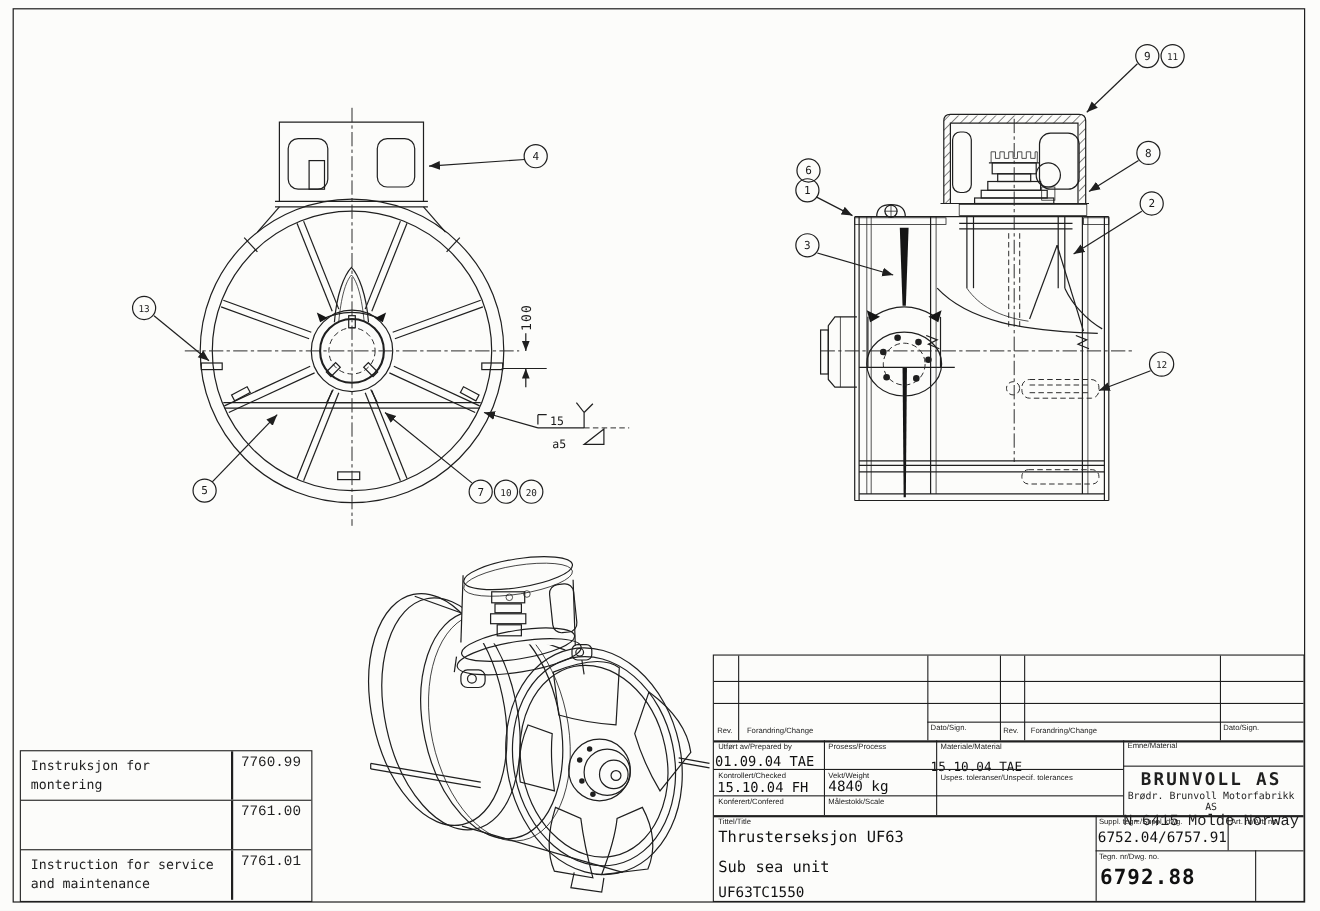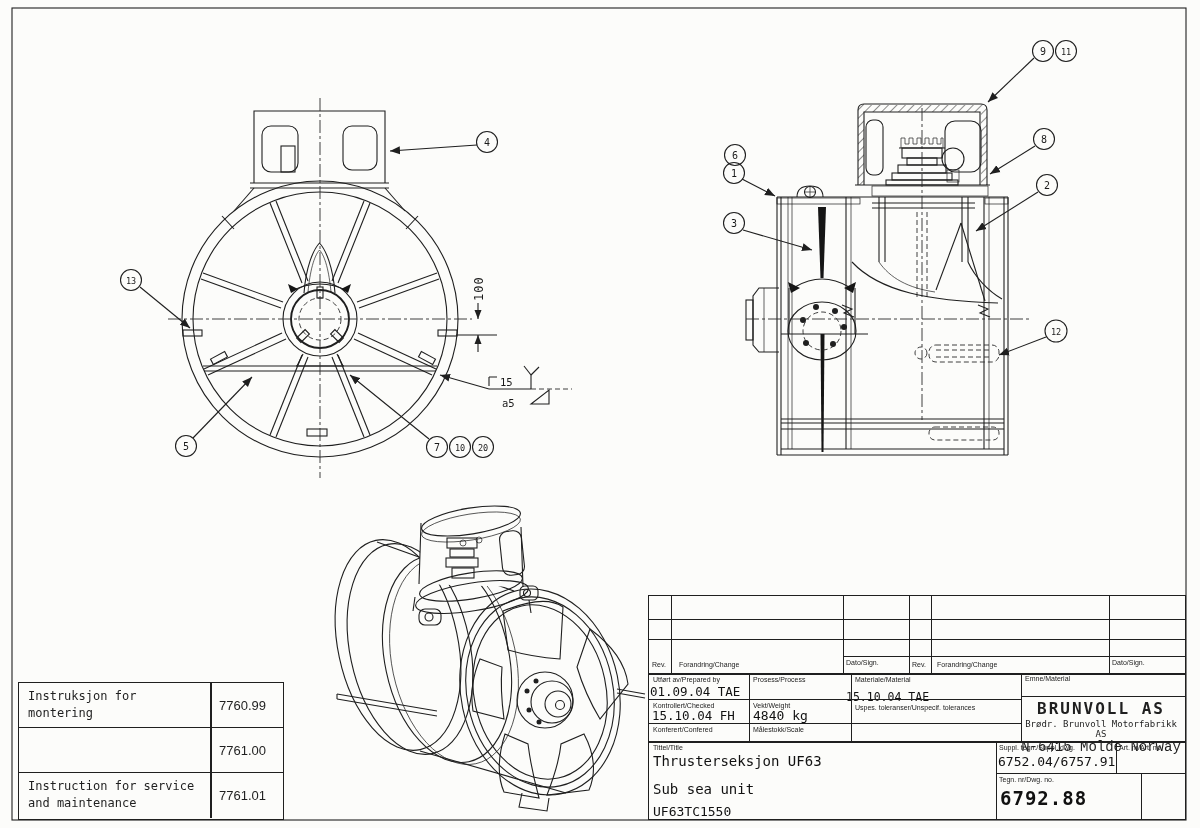--- a/index.html
+++ b/index.html
@@ -20,21 +20,21 @@
   svg .weldtxt{font-size:10.5px;}
   .cell{position:absolute;box-sizing:border-box;}
   .vline{position:absolute;width:1px;background:#1f1f1f;}
   .hline{position:absolute;height:1px;background:#1f1f1f;}
   .mlabel{position:absolute;font-family:"Liberation Sans",sans-serif;font-size:7px;color:#222;white-space:nowrap;letter-spacing:0;}
   .tval{position:absolute;font-family:"DejaVu Sans Mono",monospace;color:#111;white-space:nowrap;}
   .instr{position:absolute;left:18px;top:682px;width:266px;height:138px;border:1.5px solid #1f1f1f;box-sizing:border-box;}
   .instr .row{position:relative;height:45px;border-bottom:1.5px solid #1f1f1f;box-sizing:border-box;}
   .instr .row:last-child{border-bottom:none;}
   .instr .lab{position:absolute;left:9px;top:5px;width:174px;font-size:12px;line-height:1.45;font-family:"DejaVu Sans Mono",monospace;}
-  .instr .num{position:absolute;left:200px;top:15px;font-size:13px;font-family:Liberation Sans, sans-serif;}
+  .instr .num{position:absolute;left:200px;top:2px;font-size:13px;font-family:Liberation Mono, monospace;}
   .instr .coldiv{position:absolute;left:191px;top:0;width:1.5px;height:100%;background:#1f1f1f;}
   #titleblock{position:absolute;left:648px;top:595px;width:538px;height:225px;border:1.5px solid #1f1f1f;box-sizing:border-box;background:transparent;}
 </style>
 </head>
 <body>
 
 <div id="sheet">
 
 <svg width="1200" height="828" viewBox="0 0 1200 828">
   <defs>

